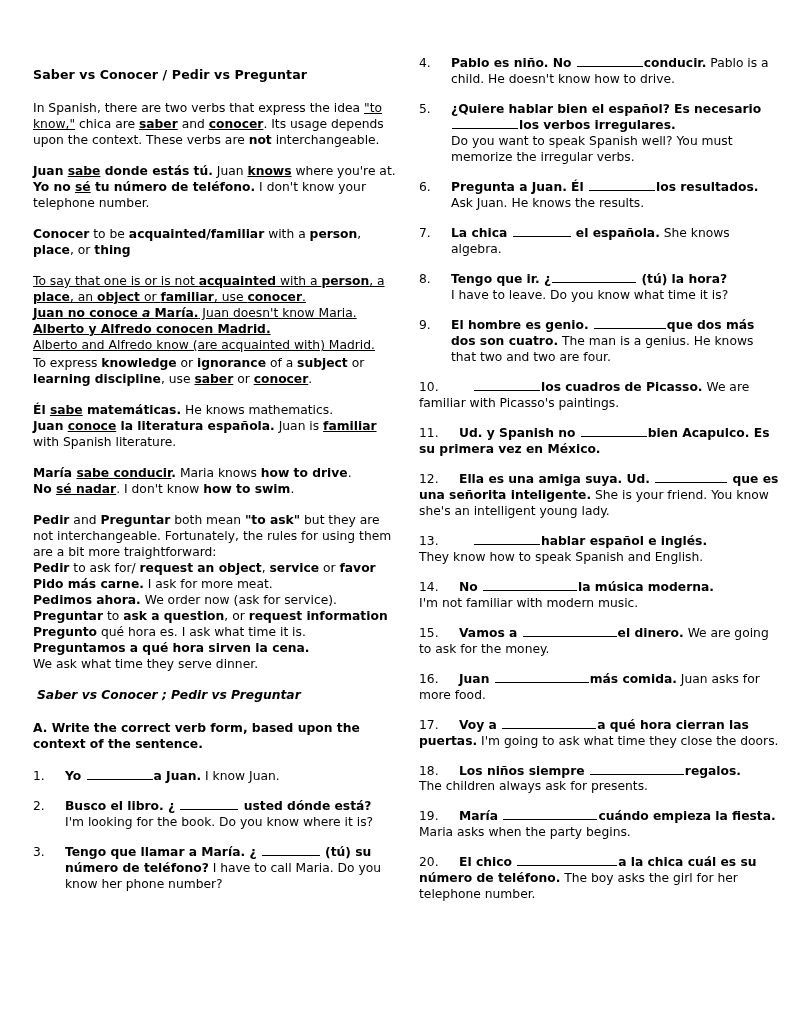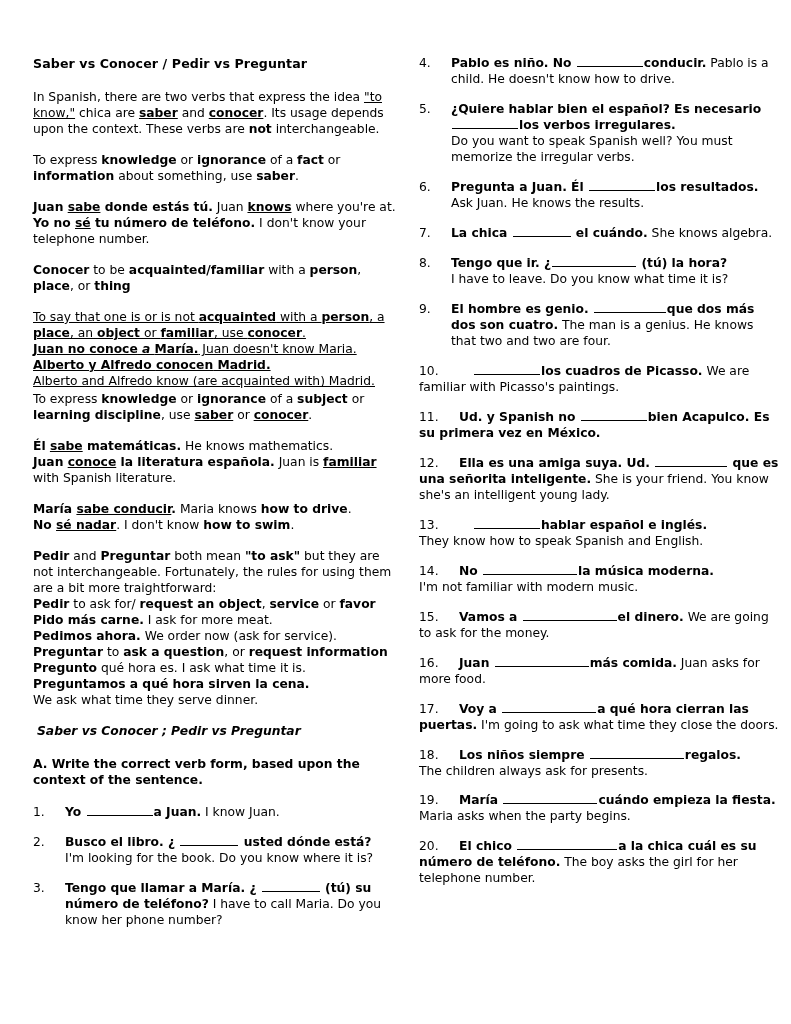--- a/index.html
+++ b/index.html
@@ -16,21 +16,21 @@
     overflow: hidden;
   }
   .page {
     position: relative;
     width: 791px;
     height: 1024px;
     padding: 56px 26px 0 33px;
   }
   .columns {
     display: flex;
-    align-items: flex-start;
+    align-items: center;
     gap: 18px;
   }
   .col-left  { width: 368px; flex: 0 0 368px; }
   .col-right { width: 360px; flex: 0 0 360px; }
 
   
   .h-title {
     font-weight: bold;
     font-size: 12.6px;
     margin: 0 0 18px 0;
@@ -96,21 +96,20 @@
 
 <div class="page">
   <div class="columns">
 
     <div class="col-left">
 
       <div class="h-title">Saber vs Conocer / Pedir vs Preguntar</div>
 
       <p class="para"><span>In Spanish, there are two verbs that express the idea </span><u>"to know,"</u><span> chica are </span><span class="bu">saber</span><span> and </span><span class="bu">conocer</span><span>. Its usage depends upon the context. These verbs are </span><b>not</b><span> interchangeable.</span></p>
 
-      <p class="para"><span>To express </span><b>knowledge</b><span> or </span><b>ignorance</b><span> of a </span><b>fact</b><span> or </span><b>information</b><span> about something, use </span><b>saber</b><span>.</span></p>
 
       <p class="para"><b>Juan </b><span class="bu">sabe</span><b> donde estás tú.</b><span> Juan </span><span class="bu">knows</span><span> where you're at.</span><br><b>Yo no </b><span class="bu">sé</span><b> tu número de teléfono.</b><span> I don't know your telephone number.</span></p>
 
       <p class="para"><b>Conocer</b><span> to be </span><b>acquainted/familiar</b><span> with a </span><b>person</b><span>, </span><b>place</b><span>, or </span><b>thing</b></p>
 
       <p class="para tight"><span>To say that one is or is not </span><b>acquainted</b><span> with a </span><b>person</b><span>, a </span><b>place</b><span>, an </span><b>object</b><span> or </span><b>familiar</b><span>, use </span><b>conocer</b><span>.</span><br><b>Juan no </b><span class="bu">conoce</span><b><i> a </i></b><b>María.</b><span> Juan doesn't know Maria.</span><br><b>Alberto y Alfredo </b><span class="bu">conocen</span><b> Madrid.</b><br><span>Alberto and Alfredo know (are acquainted with) Madrid.</span></p>
 
       <p class="para"><span>To express </span><b>knowledge</b><span> or </span><b>ignorance</b><span> of a </span><b>subject</b><span> or </span><b>learning discipline</b><span>, use </span><span class="bu">saber</span><span> or </span><span class="bu">conocer</span><span>.</span></p>
 
       <p class="para"><b>Él </b><span class="bu">sabe</span><b> matemáticas.</b><span> He knows mathematics.</span><br><b>Juan </b><span class="bu">conoce</span><b> la literatura española.</b><span>  Juan is </span><span class="bu">familiar</span><span> with Spanish literature.</span></p>
@@ -145,21 +144,21 @@
 
         <div class="item hang">
           <span class="num">5.</span><b>¿Quiere hablar bien el español? Es necesario </b><span class="blank w1"></span><b>los verbos irregulares.</b><br><span>Do you want to speak Spanish well? You must memorize the irregular verbs.</span>
         </div>
 
         <div class="item hang">
           <span class="num">6.</span><b>Pregunta a Juan. Él </b><span class="blank w1"></span><b>los resultados.</b><br><span>Ask Juan. He knows the results.</span>
         </div>
 
         <div class="item hang">
-          <span class="num">7.</span><b>La chica </b><span class="blank w2"></span><b> el cuándo.</b><span>  She knows algebra.</span>
+          <span class="num">7.</span><b>La chica </b><span class="blank w2"></span><b> el española.</b><span>  She knows algebra.</span>
         </div>
 
         <div class="item hang">
           <span class="num">8.</span><b>Tengo que ir. ¿</b><span class="blank w4"></span><b> (tú) la hora?</b><br><span>I have to leave. Do you know what time it is?</span>
         </div>
 
         <div class="item hang">
           <span class="num">9.</span><b>El hombre es genio. </b><span class="blank w3"></span><b>que dos más dos  son cuatro.</b><span>  The man is a genius. He knows that two and two are four.</span>
         </div>
 

